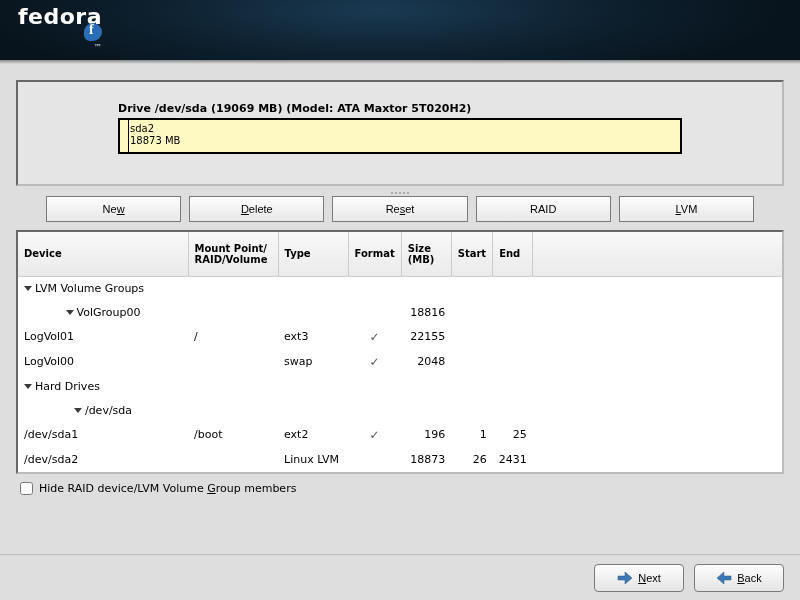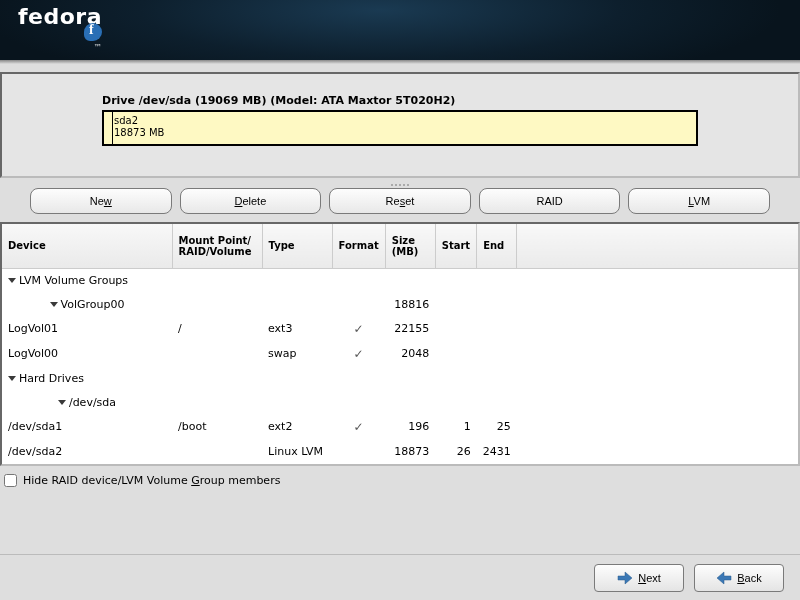--- a/index.html
+++ b/index.html
@@ -41,21 +41,21 @@
   color: #fff;
   font-size: 14px;
   font-weight: bold;
   left: 5px; top: -1px;
   font-family: serif;
 }
 .logo-tm { font-size: 8px; margin-left: 2px; align-self: flex-end; position: relative; top: -4px; opacity: 0.7; }
 .header-shadow { height: 4px; background: linear-gradient(#888, #dedede); }
 
 .main {
-  margin-top: 8px;
+  padding: 16px;
 }
 
 .drive-panel {
   border: 2px inset #bbb;
   background: #e5e5e5;
   padding: 20px 100px 30px 100px;
   margin-bottom: 4px;
 }
 .drive-title {
   font-weight: bold;
@@ -92,21 +92,21 @@
   display: flex;
   gap: 8px;
   padding: 0 30px;
   margin-bottom: 8px;
 }
 .btn {
   flex: 1;
   height: 26px;
   background: linear-gradient(#fdfdfd, #e8e8e8);
   border: 1px solid #7a7a7a;
-  border-radius: 8px;
+  border-radius: 0;
   font-size: 11px;
   cursor: pointer;
   display: flex;
   align-items: center;
   justify-content: center;
   gap: 4px;
 }
 .btn.focused { border: 1px solid #333; box-shadow: inset 0 0 0 1px rgba(0,0,0,0.2); }
 .btn .ul { text-decoration: underline; }
 

